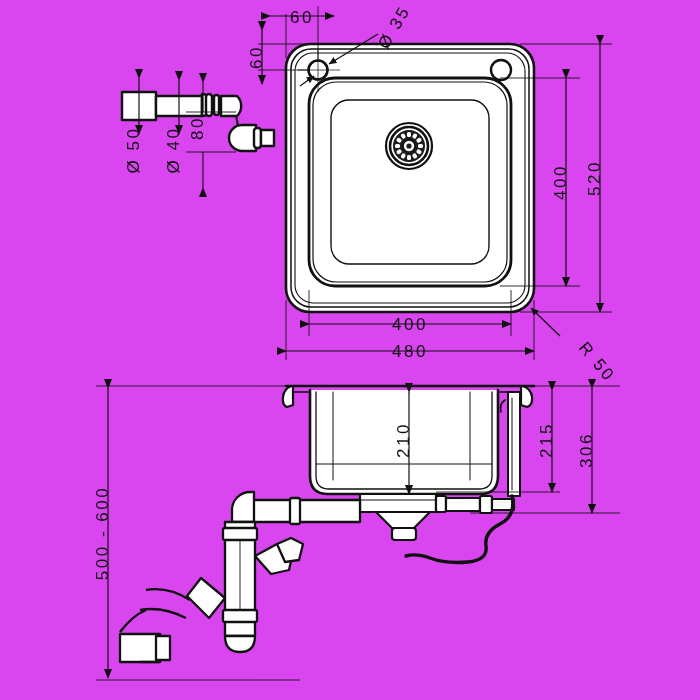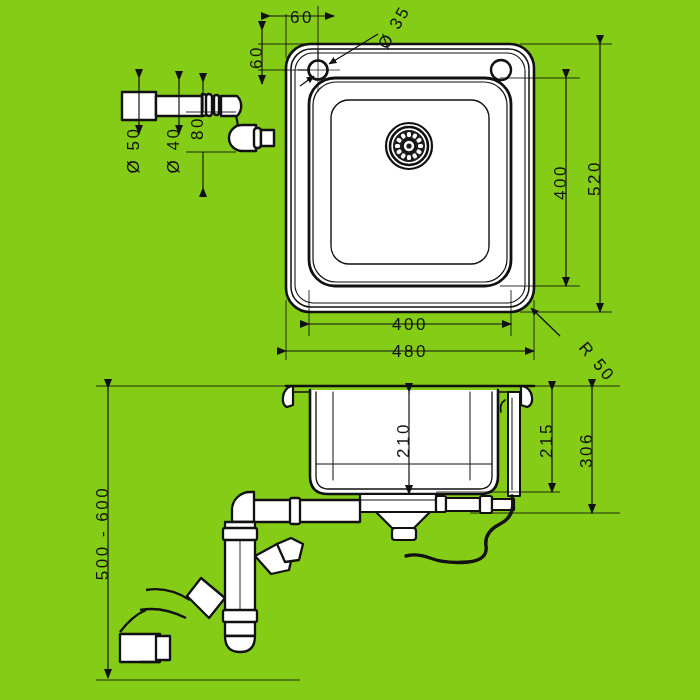--- a/index.html
+++ b/index.html
@@ -1,19 +1,19 @@
 <!DOCTYPE html>
 <html><head>
 <meta charset="utf-8">
 <title>Technical Drawing</title>
 <style>
   html,body{margin:0;padding:0;background:#ffffff;}
   body{width:700px;height:700px;overflow:hidden;
        font-family:"Liberation Sans",sans-serif;color:#1a1a1a;}
-  #sheet{position:relative;width:700px;height:700px;background:#84cc16;}
+  #sheet{position:relative;width:700px;height:700px;background:#d946ef;}
   #sheet svg{position:absolute;top:0;left:0;width:700px;height:700px;}
   .dimtext{font-family:"Liberation Sans",sans-serif;font-size:17px;
            letter-spacing:2.5px;fill:#111;font-weight:400;}
 </style>
 </head>
 <body>
 
 <div id="sheet">
 <svg viewBox="0 0 700 700" xmlns="http://www.w3.org/2000/svg">
   <defs>

